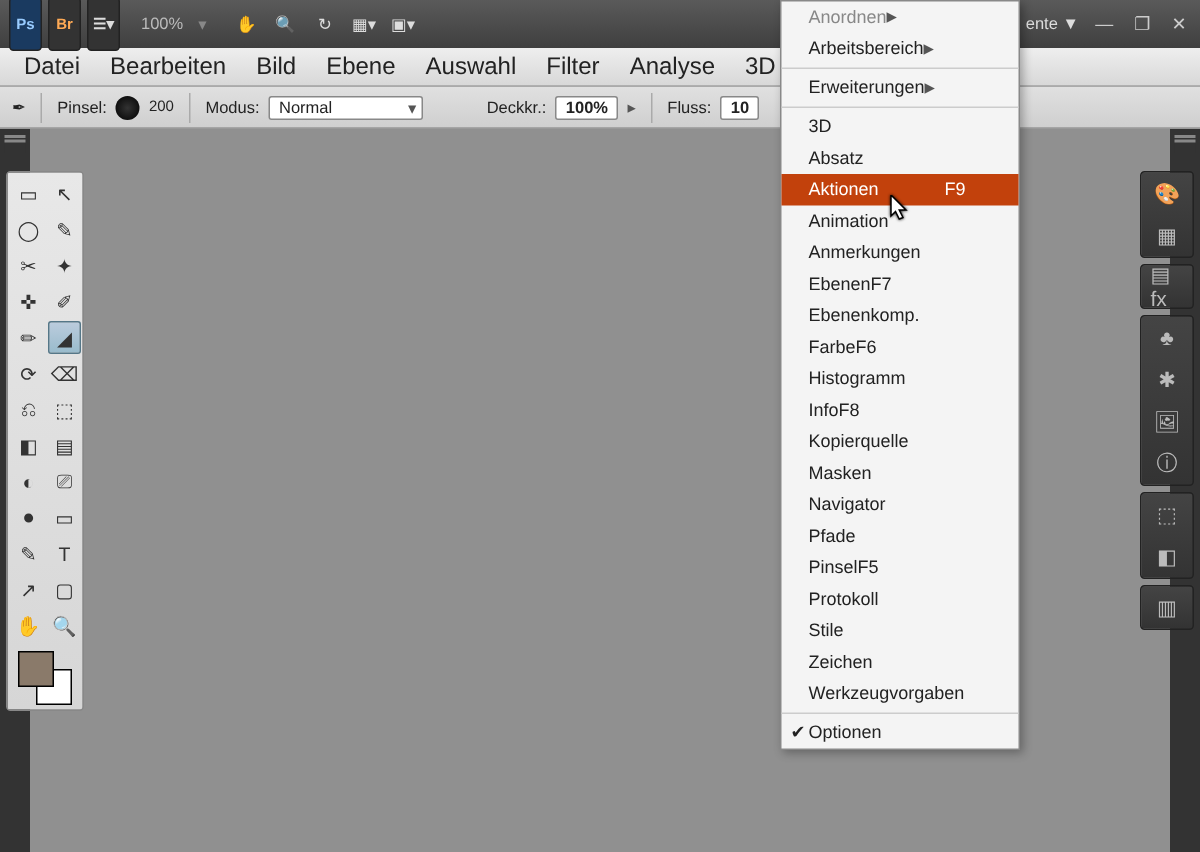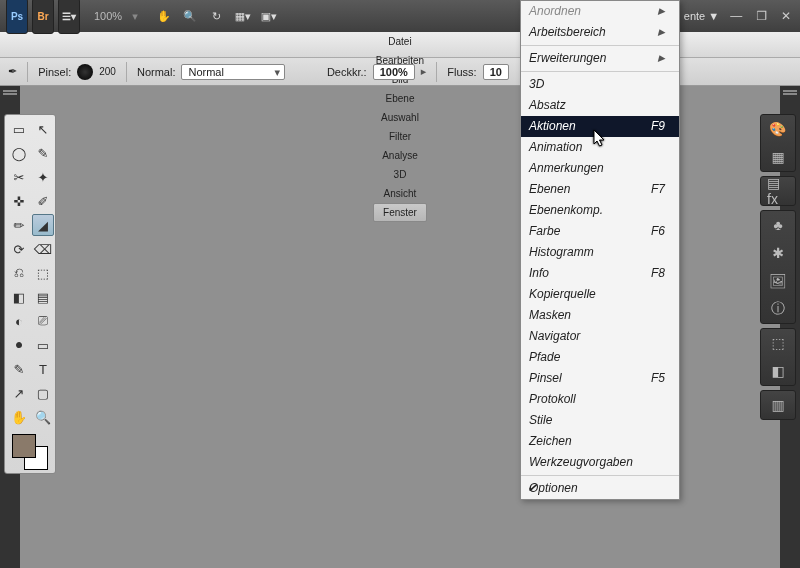--- a/index.html
+++ b/index.html
@@ -10,21 +10,21 @@
   .app-bar .ico { width:22px;height:36px;margin-right:4px;border:1px solid #222;border-radius:3px;display:flex;align-items:center;justify-content:center;font-size:10px;font-weight:bold;}
   .ps-ico{background:#1a3a60;color:#9cf;}
   .br-ico{background:#333;color:#fa5;}
   .film-ico{background:#333;}
   .app-bar .zoom{margin:0 10px;color:#bbb;}
   .app-bar .tb-btn{width:22px;height:22px;margin:0 2px;display:flex;align-items:center;justify-content:center;border:1px solid transparent;border-radius:2px;}
   .app-bar .right{margin-left:auto;display:flex;align-items:center;gap:8px;text-align:center;}
   .win-btn{color:#ccc;font-size:12px;padding:0 3px;}
 
   
-  .menu-bar{height:26px;background:linear-gradient(#eee,#d8d8d8);border-bottom:1px solid #aaa;display:flex;align-items:center;padding:0 6px;font-size:10px;color:#222;flex-direction:column;}
+  .menu-bar{height:26px;background:linear-gradient(#eee,#d8d8d8);border-bottom:1px solid #aaa;display:flex;align-items:center;padding:0 6px;font-size:16px;color:#222;}
   .menu-bar .mi{padding:4px 10px;border-radius:2px;}
   .menu-bar .mi.active{background:linear-gradient(#c9c9c9,#b6b6b6);border:1px solid #888;padding:3px 9px;}
 
   
   .opt-bar{height:28px;background:linear-gradient(#e0e0e0,#cfcfcf);border-bottom:1px solid #999;display:flex;align-items:center;padding:0 8px;font-size:11px;color:#222;gap:6px;}
   .opt-bar .dot{width:16px;height:16px;border-radius:50%;background:radial-gradient(#333,#000);} 
   .opt-bar .sel{background:#fff;border:1px solid #888;padding:1px 60px 1px 6px;border-radius:2px;position:relative;}
   .opt-bar .sel:after{content:"▾";position:absolute;right:4px;color:#555;}
   .opt-bar .pct{background:#fff;border:1px solid #888;padding:1px 6px;border-radius:2px;font-weight:bold;}
   .opt-bar .sep{width:1px;height:20px;background:#aaa;margin:0 4px;}
@@ -40,23 +40,23 @@
   .fg{position:absolute;left:4px;top:4px;width:24px;height:24px;background:#8a7a6a;border:1px solid #000;}
   .bg{position:absolute;left:16px;top:16px;width:24px;height:24px;background:#fff;border:1px solid #000;}
 
   
   .dock{position:absolute;right:4px;top:114px;width:36px;display:flex;flex-direction:column;gap:4px;}
   .dock .slot{background:linear-gradient(#444,#333);border:1px solid #222;border-radius:3px;padding:3px;display:flex;flex-direction:column;gap:6px;align-items:center;}
   .dock .ic{width:22px;height:22px;display:flex;align-items:center;justify-content:center;color:#bbb;font-size:14px;}
 
   
   .dropdown{position:absolute;left:520px;top:0;width:160px;background:#f4f4f4;border:1px solid #888;box-shadow:2px 2px 6px rgba(0,0,0,.3);font-size:12px;color:#222;}
-  .dropdown .item{padding:3px 14px 3px 8px;display:flex;align-items:center;justify-content:space-between;position:relative;line-height:15px;font-style:italic;}
+  .dropdown .item{padding:3px 14px 3px 18px;display:flex;align-items:center;position:relative;line-height:15px;}
   .dropdown .item.disabled{color:#888;}
-  .dropdown .item.hi{background:#0f172a;color:#fff;}
+  .dropdown .item.hi{background:#c2410c;color:#fff;gap:44px;}
   .dropdown .item .arrow{font-size:9px;color:#555;}
   .dropdown .item .chk{position:absolute;left:6px;}
   .dropdown hr{border:none;border-top:1px solid #ccc;margin:2px 0;}
 
   .cursor{position:absolute;left:593px;top:130px;width:14px;height:18px;}
   .cursor svg{width:14px;height:18px;filter:drop-shadow(0 0 1px #000);}
 
 </style>
 </head>
 <body>
@@ -94,21 +94,21 @@
     <span class="mi active">Fenster</span>
   </div>
 
 <div class="opt-bar">
   <div class="tb-btn">✒</div>
   <div class="sep"></div>
   <span>Pinsel:</span>
   <span class="dot"></span>
   <span style="font-size:10px;">200</span>
   <div class="sep"></div>
-  <span>Normal:</span>
+  <span>Modus:</span>
   <span class="sel">Normal</span>
   <div style="flex:0 0 30px"></div>
   <span>Deckkr.:</span>
   <span class="pct">100%</span>
   <span style="color:#555">▸</span>
   <div class="sep"></div>
   <span>Fluss:</span>
   <span class="pct">10</span>
 </div>
 

